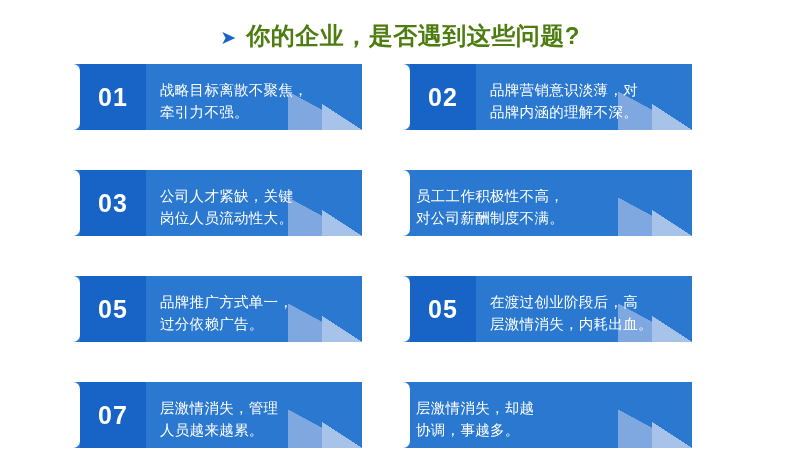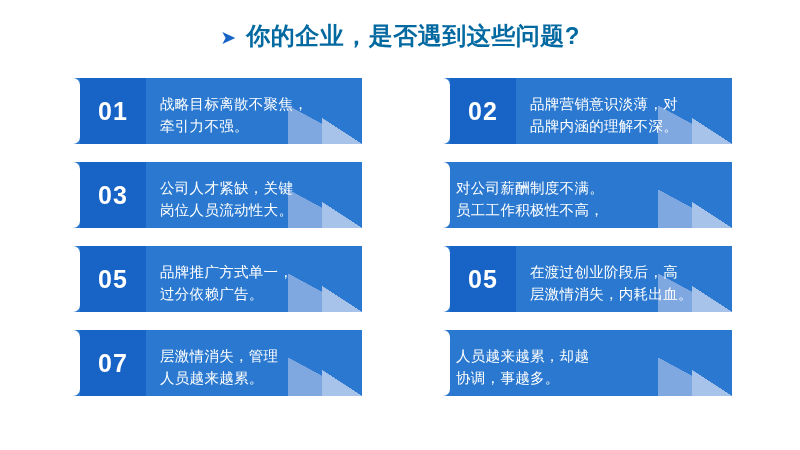--- a/index.html
+++ b/index.html
@@ -31,37 +31,38 @@
     justify-content: center;
     gap: 10px;
   }
   .title-arrow {
     color: #1763c6;
     font-size: 19px;
     line-height: 1;
     transform: translateY(1px);
   }
   .title-text {
-    color: #0369a1;
+    color: #4d7c0f;
     font-size: 24px;
     font-weight: bold;
     letter-spacing: 0.5px;
     white-space: nowrap;
   }
 
   
   .grid {
     position: absolute;
-    top: 78px;
+    top: 64px;
     left: 72px;
     width: 660px;
     display: grid;
     grid-template-columns: 290px 290px;
     grid-column-gap: 80px;
     grid-row-gap: 18px;
+    gap: 40px;
   }
 
   .card {
     position: relative;
     height: 66px;
     background: #2a78cf;
     display: flex;
     align-items: stretch;
     overflow: hidden;
   }
@@ -167,22 +168,22 @@
       <div class="card-text">
         <span class="line">公司人才紧缺，关键</span>
         <span class="line">岗位人员流动性大。</span>
       </div>
       <div class="card-deco"></div>
       <div class="card-deco2"></div>
     </div>
 
     <div class="card">
       <div class="card-text">
+        <span class="line">员工工作积极性不高，</span>
         <span class="line">对公司薪酬制度不满。</span>
-        <span class="line">员工工作积极性不高，</span>
       </div>
       <div class="card-deco"></div>
       <div class="card-deco2"></div>
     </div>
 
     <div class="card">
       <div class="num-box">05</div>
       <div class="card-text">
         <span class="line">品牌推广方式单一，</span>
         <span class="line">过分依赖广告。</span>
@@ -206,21 +207,21 @@
       <div class="card-text">
         <span class="line">层激情消失，管理</span>
         <span class="line">人员越来越累。</span>
       </div>
       <div class="card-deco"></div>
       <div class="card-deco2"></div>
     </div>
 
     <div class="card">
       <div class="card-text">
-        <span class="line">人员越来越累，却越</span>
+        <span class="line">层激情消失，却越</span>
         <span class="line">协调，事越多。</span>
       </div>
       <div class="card-deco"></div>
       <div class="card-deco2"></div>
     </div>
 
   </div>
 </div>
 
 </body></html>

